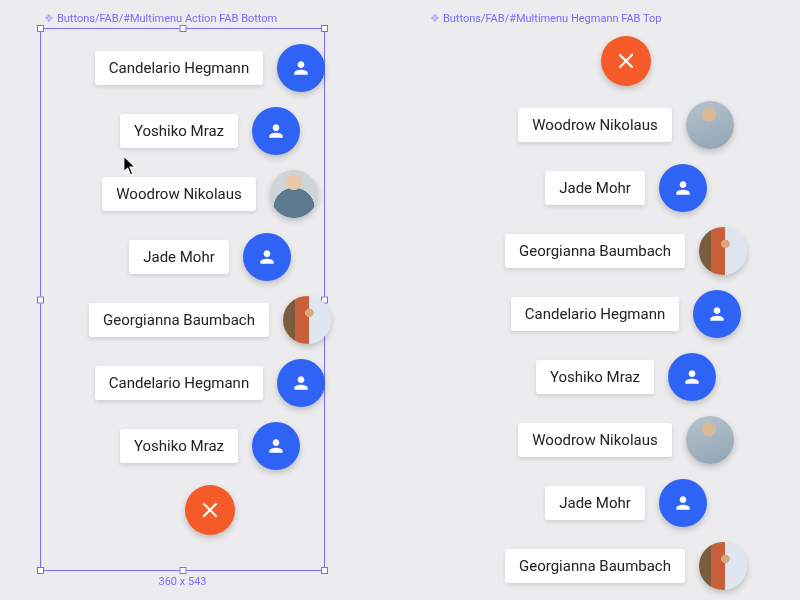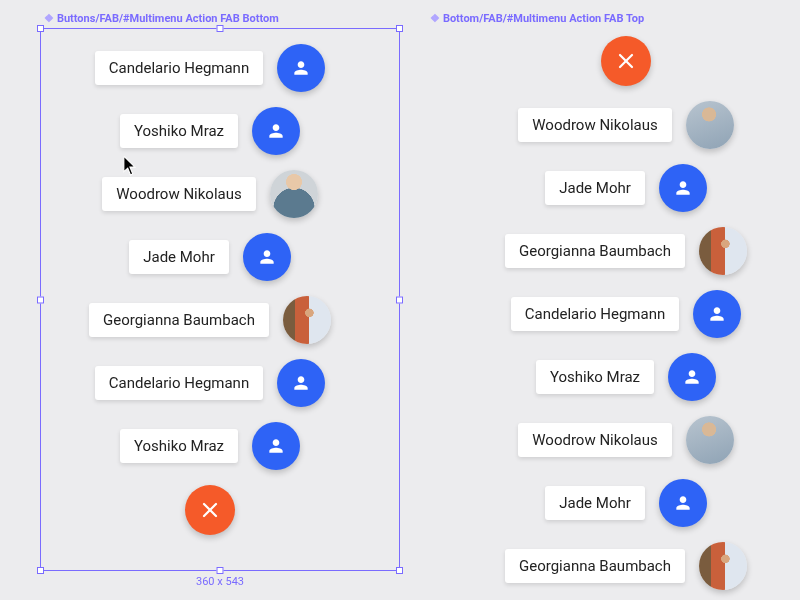--- a/index.html
+++ b/index.html
@@ -9,21 +9,21 @@
     background: #ececee;
     font-family: -apple-system, BlinkMacSystemFont, "Segoe UI", Roboto, sans-serif;
     overflow: hidden;
     position: relative;
   }
 
   .artboard-label {
     position: absolute;
     font-size: 11px;
     color: #7a6bff;
-    font-weight: 700;
+    font-weight: 400;
   }
   .artboard-label .diamond {
     color: #b0a5ff;
     margin-right: 3px;
   }
 
   .selection-frame {
     position: absolute;
     border: 1px solid #7a6bff;
     pointer-events: none;
@@ -132,21 +132,21 @@
     pointer-events: none;
   }
 </style>
 </head>
 <body>
 
 <div class="artboard-label" style="top:12px; left:44px;">
   <span class="diamond">❖</span><span>Buttons/FAB/#Multimenu Action FAB Bottom</span>
 </div>
 
-<div class="selection-frame" style="top:28px; left:40px; width:360px; height:543px;">
+<div class="selection-frame" style="top:28px; left:40px; width:285px; height:543px;">
   <div class="handle tl"></div>
   <div class="handle tr"></div>
   <div class="handle bl"></div>
   <div class="handle br"></div>
   <div class="handle tm"></div>
   <div class="handle bm"></div>
   <div class="handle lm"></div>
   <div class="handle rm"></div>
   <div class="dims-label">360 x 543</div>
 </div>
@@ -208,21 +208,21 @@
       <div class="fab orange">
         <svg class="close-icon" viewBox="0 0 18 18">
           <line x1="3" y1="3" x2="15" y2="15"></line>
           <line x1="15" y1="3" x2="3" y2="15"></line>
         </svg>
       </div>
     </div>
   </div>
 
 <div class="artboard-label" style="top:12px; left:430px;">
-  <span class="diamond">❖</span><span>Bottom/FAB/#Multimenu Action FAB Top</span>
+  <span class="diamond">❖</span><span>Buttons/FAB/#Multimenu Hegmann FAB Top</span>
 </div>
 
 <div class="fab-column" id="right-column" style="top:36px; right:53px;">
     <div class="fab-row">
       <div class="fab orange">
         <svg class="close-icon" viewBox="0 0 18 18">
           <line x1="3" y1="3" x2="15" y2="15"></line>
           <line x1="15" y1="3" x2="3" y2="15"></line>
         </svg>
       </div>

